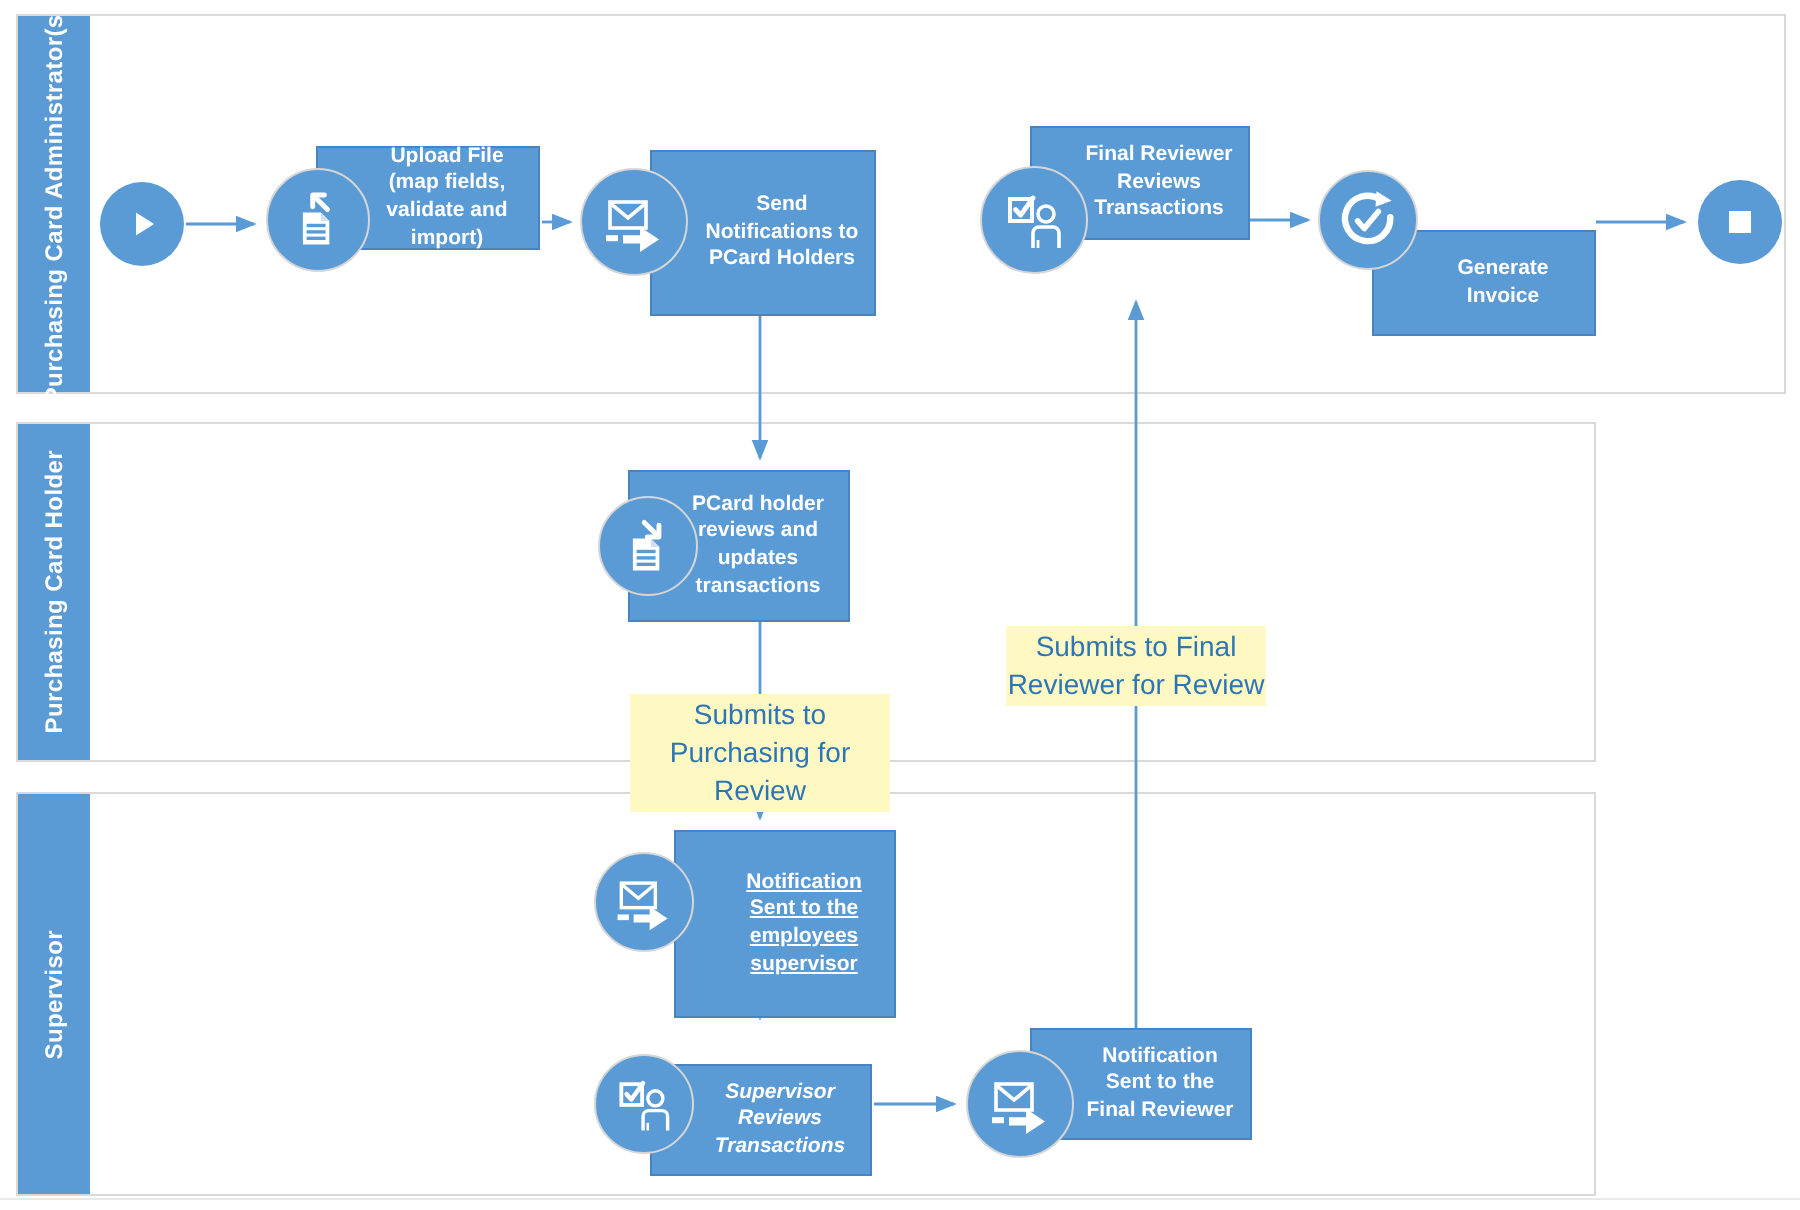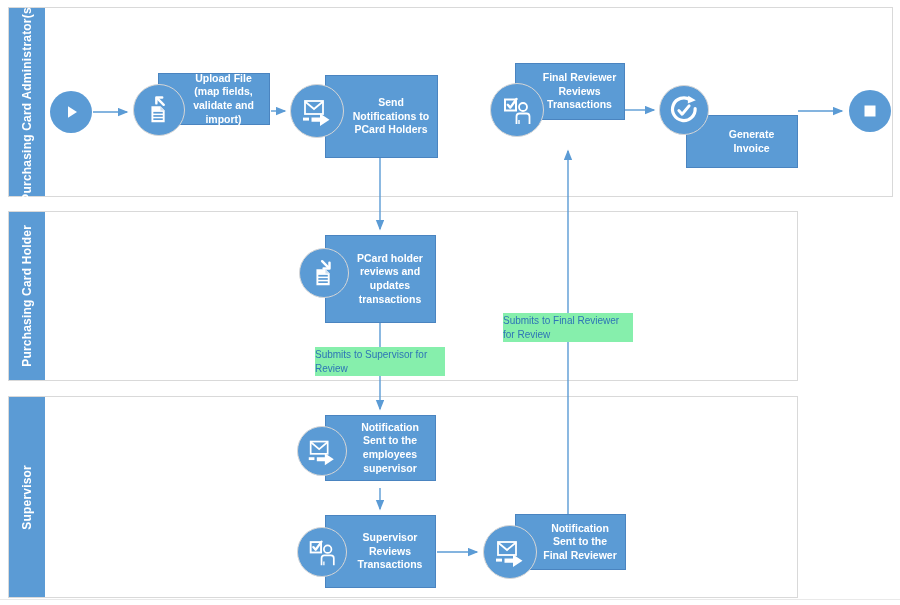--- a/index.html
+++ b/index.html
@@ -22,22 +22,22 @@
   .task-box{position:absolute;background:var(--accent);border:1px solid var(--box-border);
     color:#fff;display:flex;align-items:center;justify-content:center;text-align:center;
     font-size:10.5px;font-weight:600;line-height:1.3;padding:4px 5px 4px 24px;z-index:2;}
 
   .icon-circle{position:absolute;border-radius:50%;background:var(--accent);
     border:1.5px solid var(--ring);display:flex;align-items:center;justify-content:center;z-index:3;}
   .event-circle{position:absolute;border-radius:50%;background:var(--accent);
     display:flex;align-items:center;justify-content:center;z-index:3;}
   .icon-circle svg,.event-circle svg{display:block;}
 
-  .flow-label{position:absolute;width:130px;font-size:10px;
-    color:var(--label-text);line-height:1.35;background:#86efac;z-index:4;padding:1px 0;}
+  .flow-label{position:absolute;width:130px;text-align:center;font-size:14px;
+    color:var(--label-text);line-height:1.35;background:#fef9c3;z-index:4;padding:1px 0;}
 
   .page-bottom-line{position:absolute;left:0;top:599px;width:900px;height:1px;
     background:#e9e9e9;}
 </style>
 </head>
 <body>
 
 <div class="canvas">
 
   <svg class="connector-layer" width="900" height="605">
@@ -129,51 +129,51 @@
       <path d="M12.5 18.5 L16 22.5 L23.5 13.5" fill="none" stroke="#fff" stroke-width="3" stroke-linecap="round" stroke-linejoin="round"></path>
     </svg>
   </div>
 
   <div class="event-circle" style="left:849px;top:90px;width:42px;height:42px;">
     <svg width="24" height="24" viewBox="0 0 24 24">
       <rect x="6.5" y="6.5" width="11" height="11" fill="#fff"></rect>
     </svg>
   </div>
 
-  <div class="task-box" style="left:325px;top:235px;width:111px;height:88px;">
+  <div class="task-box" style="left:314px;top:235px;width:111px;height:76px;">
     <span>PCard holder reviews and updates transactions</span>
   </div>
   <div class="icon-circle" style="left:299px;top:248px;width:50px;height:50px;">
     <svg width="34" height="34" viewBox="0 0 36 36">
       <path d="M16 5.5 L23 12.5" stroke="#fff" stroke-width="2.6" stroke-linecap="round"></path>
       <path d="M23.8 7 L23.8 13.2 L17.6 13.2" stroke="#fff" stroke-width="2.6" fill="none" stroke-linecap="round" stroke-linejoin="round"></path>
       <path d="M10 14 h9.5 l4.5 4.5 V31 H10 Z" fill="#fff"></path>
       <path d="M19.5 14 v4.5 H24 Z" fill="#cfe0f1"></path>
       <rect x="12" y="20" width="10" height="1.8" fill="#5b9bd5"></rect>
       <rect x="12" y="23.4" width="10" height="1.8" fill="#5b9bd5"></rect>
       <rect x="12" y="26.8" width="10" height="1.8" fill="#5b9bd5"></rect>
     </svg>
   </div>
 
-  <div class="flow-label" style="left:315px;top:347px;">Submits to Supervisor for Review</div>
+  <div class="flow-label" style="left:315px;top:347px;">Submits to Purchasing for Review</div>
   <div class="flow-label" style="left:503px;top:313px;">Submits to Final Reviewer for Review</div>
 
-  <div class="task-box" style="left:325px;top:415px;width:111px;height:66px;">
+  <div class="task-box" style="left:337px;top:415px;width:111px;height:94px;text-decoration:underline;">
     <span>Notification Sent to the employees supervisor</span>
   </div>
   <div class="icon-circle" style="left:297px;top:426px;width:50px;height:50px;">
     <svg width="34" height="34" viewBox="0 0 36 36">
       <rect x="6" y="8" width="18" height="13" fill="none" stroke="#fff" stroke-width="1.8"></rect>
       <path d="M6 8.5 L15 16 L24 8.5" fill="none" stroke="#fff" stroke-width="1.8"></path>
       <rect x="4" y="24.6" width="6" height="3" fill="#fff"></rect>
       <path d="M12.5 24.6 h8.5 v-4.2 l9.5 6.3 -9.5 6.3 v-4.2 h-8.5 Z" fill="#fff"></path>
     </svg>
   </div>
 
-  <div class="task-box" style="left:325px;top:515px;width:111px;height:73px;">
+  <div class="task-box" style="left:325px;top:532px;width:111px;height:56px;font-style:italic;">
     <span>Supervisor Reviews Transactions</span>
   </div>
   <div class="icon-circle" style="left:297px;top:527px;width:50px;height:50px;">
     <svg width="34" height="34" viewBox="0 0 36 36">
       <rect x="6" y="7.5" width="11" height="11" fill="none" stroke="#fff" stroke-width="2"></rect>
       <path d="M8.8 12.8 L11.3 15.6 L17.5 7" fill="none" stroke="#fff" stroke-width="2.4" stroke-linecap="round" stroke-linejoin="round"></path>
       <circle cx="24" cy="15" r="4" fill="none" stroke="#fff" stroke-width="1.8"></circle>
       <path d="M17.5 32 v-7.5 a3 3 0 0 1 3 -3 h7 a3 3 0 0 1 3 3 V32" fill="none" stroke="#fff" stroke-width="1.8"></path>
       <path d="M20 28 v4" stroke="#fff" stroke-width="1.4"></path>
     </svg>

